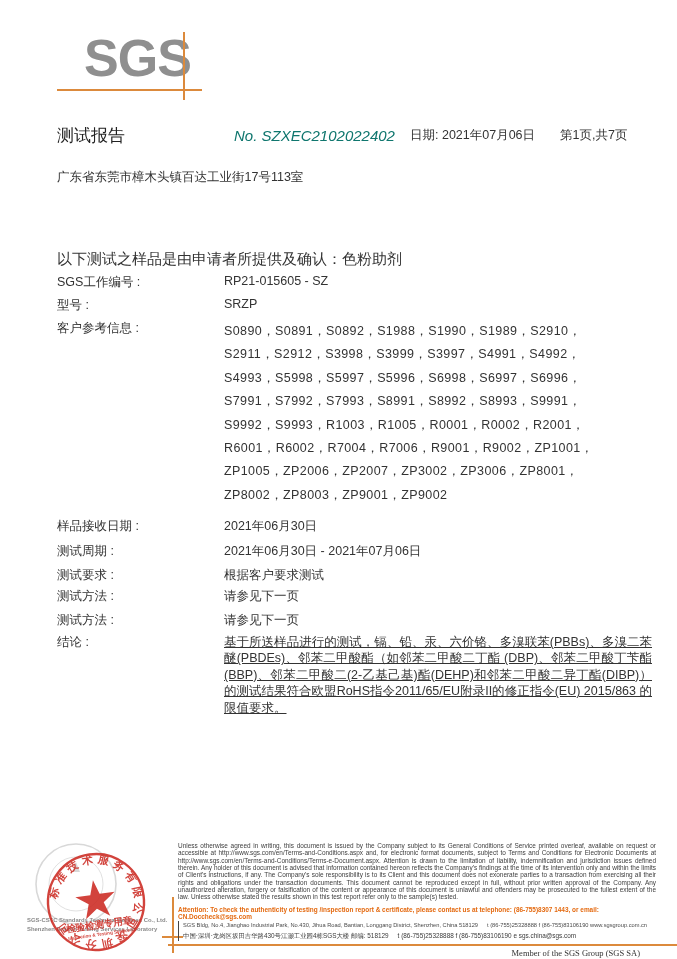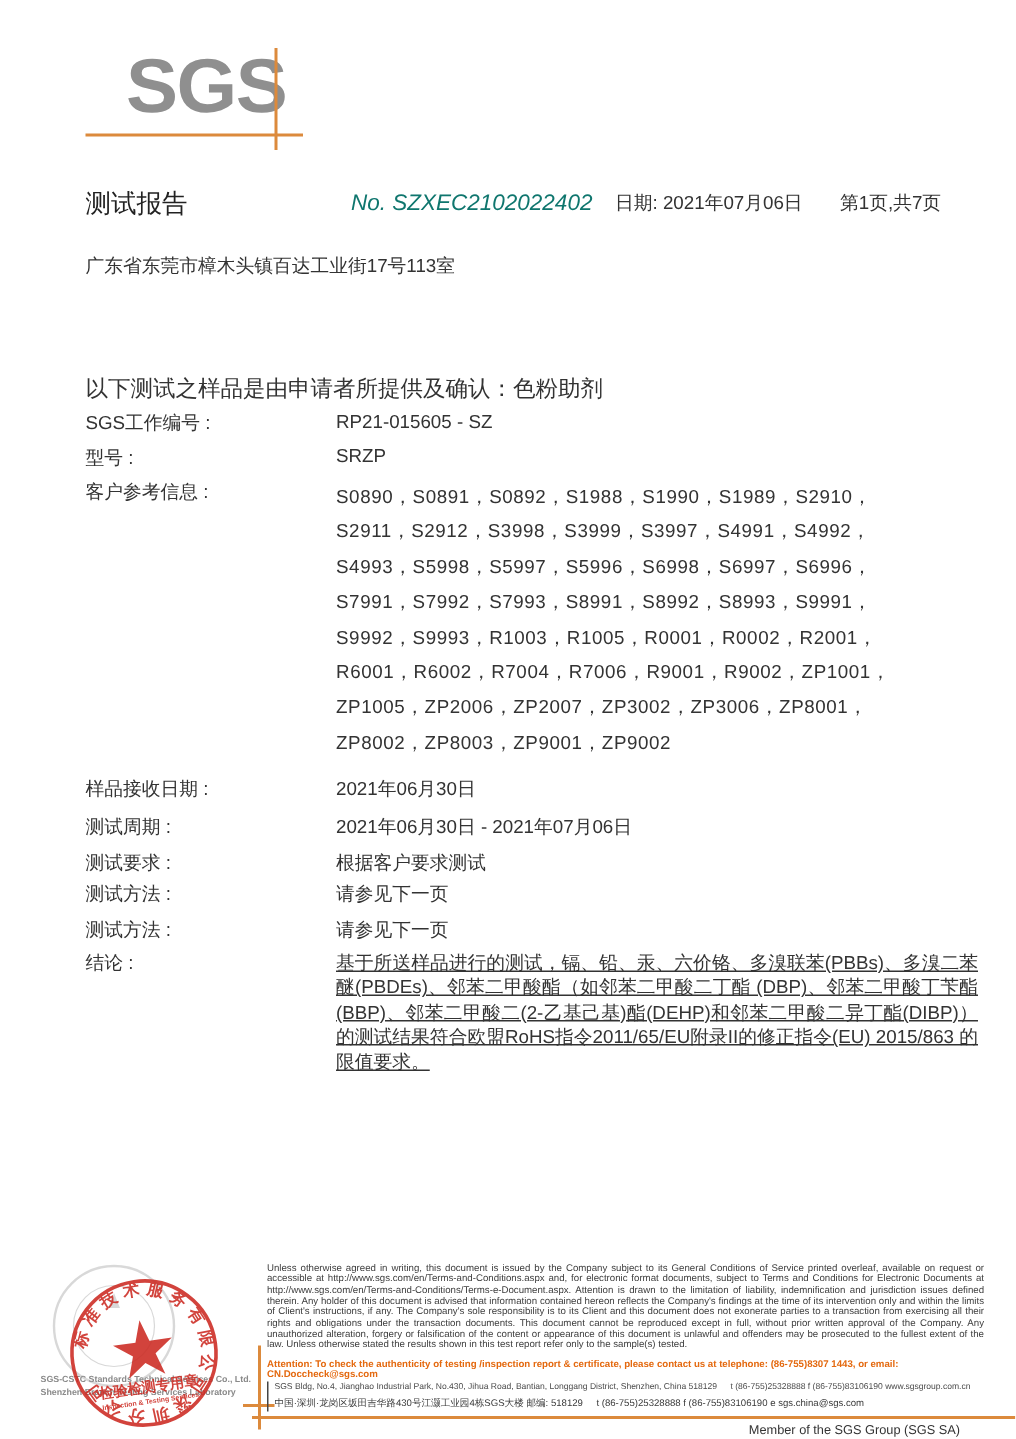--- a/index.html
+++ b/index.html
@@ -63,21 +63,21 @@
     font-size: 6.45px; line-height: 7.3px; color: #e4690f; font-weight: 700;
   }
   .addresses {
     position: absolute; left: 178px; top: 921px; width: 478px;
     border-left: 1.5px solid #444; padding-left: 4px;
   }
   .addr-en { font-size: 5.7px; color: #4a4a4a; line-height: 9px; white-space: nowrap; }
   .addr-cn { font-size: 6.4px; color: #3a3a3a; line-height: 11px; white-space: nowrap; }
   .addr-en .gap, .addr-cn .gap { display: inline-block; width: 9px; }
   .orange-rule { position: absolute; left: 168px; top: 944px; width: 509px; height: 2px; background: #dc8a3c; }
-  .member-line { position: absolute; left: 178px; top: 948px; width: 462px; text-align: right; font-size: 8.5px; color: #333; }
+  .member-line { position: absolute; left: 178px; top: 948px; width: 462px; text-align: right; font-size: 8.5px; color: #333; font-family: Liberation Serif, serif; }
 </style>
 </head>
 <body>
 
 <div class="page">
 
   <div class="sgs-logo">SGS</div>
   <div class="crop-v-top"></div>
   <div class="crop-h-top"></div>
 

